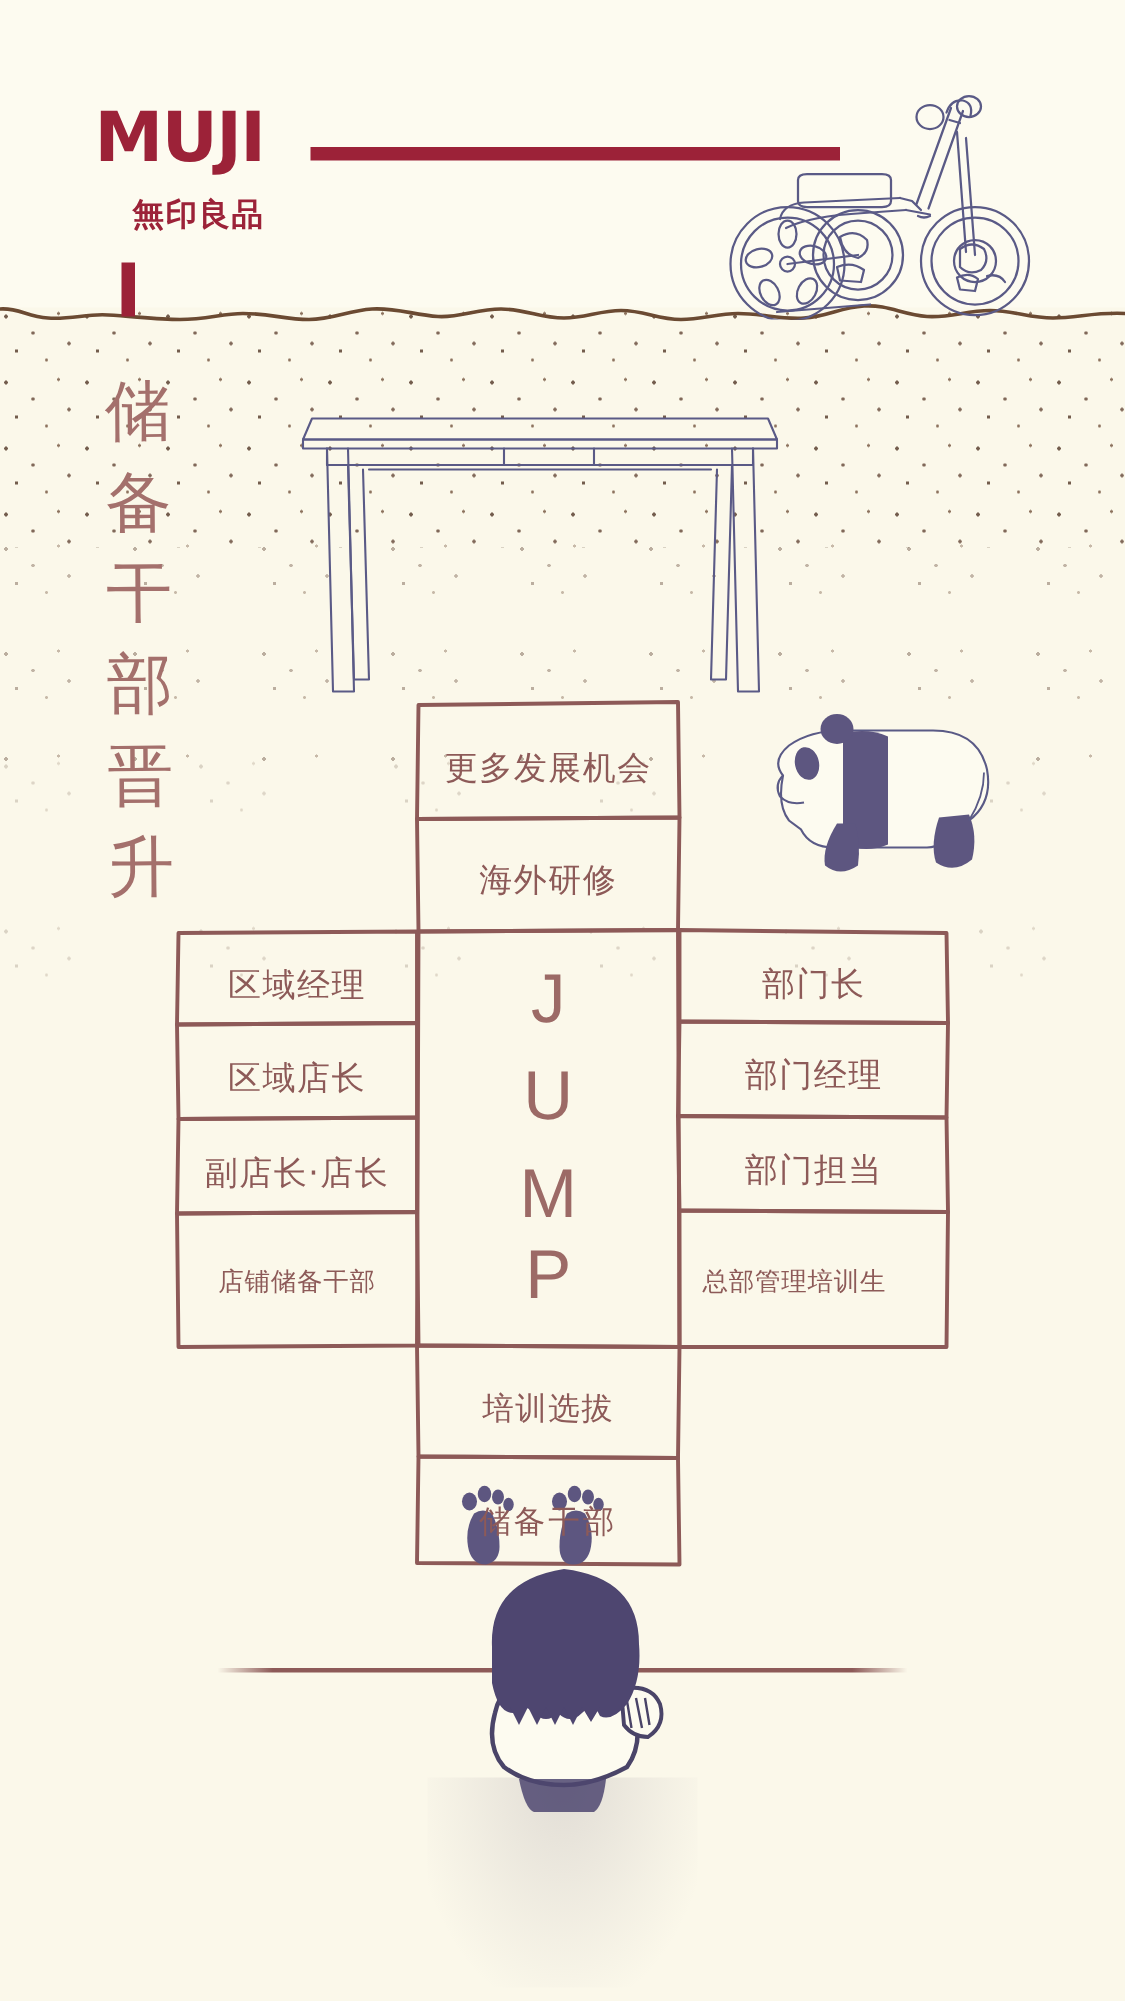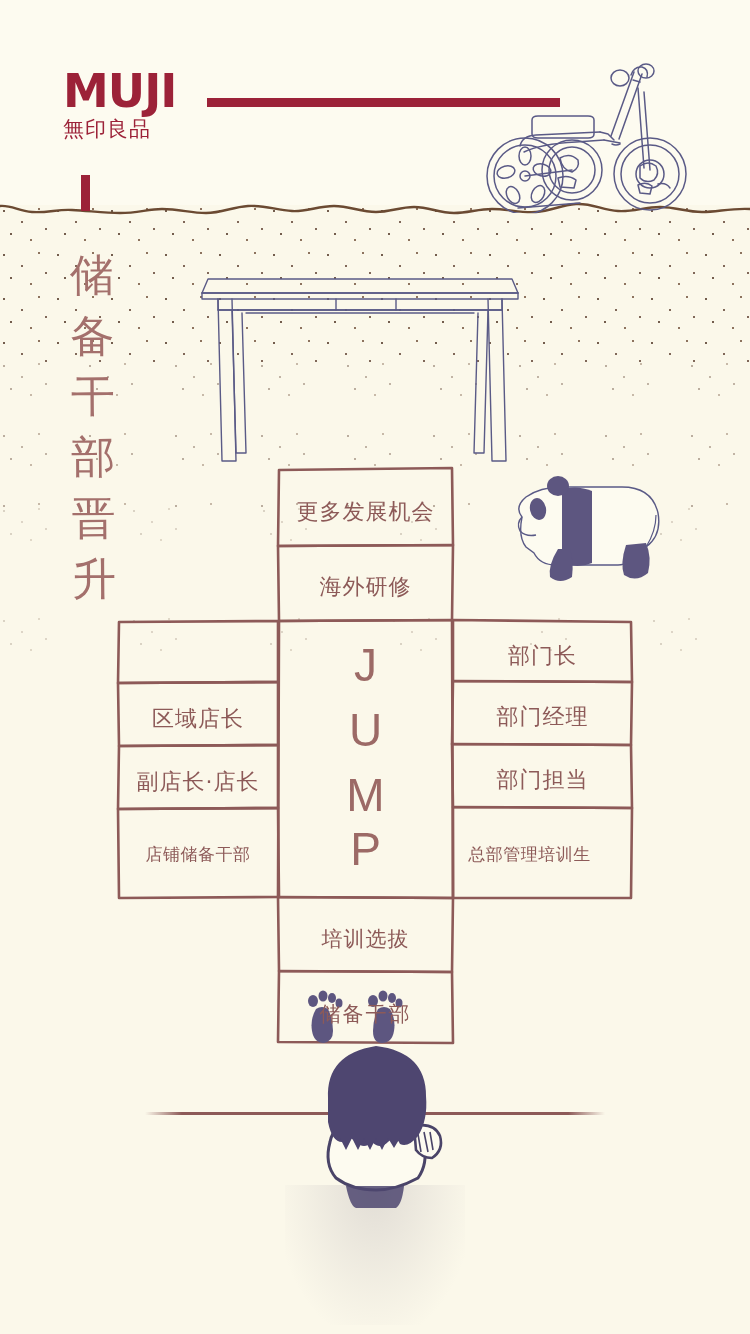--- a/index.html
+++ b/index.html
@@ -48,27 +48,28 @@
     position:absolute;left:0;top:200px;width:750px;height:22px;
   }
 
   
   .muji-logo{
     position:absolute;left:63px;top:68px;
     color:#9c2238;
     font-weight:bold;
     letter-spacing:.01em;
     line-height:1;
+    text-align:right;
   }
   .muji-latin{
     font-size:46px;font-weight:bold;letter-spacing:-1px;
     font-family:"DejaVu Sans","Liberation Sans",sans-serif;
   }
   .muji-cjk{
-    font-size:21px;font-weight:normal;letter-spacing:1px;margin-top:5px;
+    font-size:21px;font-weight:bold;letter-spacing:1px;margin-top:19px;
   }
   .header-rule{
     position:absolute;left:207px;top:98px;width:353px;height:9px;
     background:#9c2238;
   }
   .title-tick{
     position:absolute;left:81px;top:175px;width:9px;height:36px;
     background:#9c2238;
   }
   .vtitle{
@@ -273,20 +274,21 @@
   </svg>
 
   <div class="box-label" style="left:278px;top:497px;width:175px">更多发展机会</div>
   <div class="box-label" style="left:278px;top:572px;width:175px">海外研修</div>
 
   <div class="jump-letter" style="left:278px;top:638px">J</div>
   <div class="jump-letter" style="left:278px;top:703px">U</div>
   <div class="jump-letter" style="left:278px;top:768px">M</div>
   <div class="jump-letter" style="left:278px;top:822px">P</div>
 
+  <div class="box-label" style="left:118px;top:642px;width:160px">区域经理</div>
   <div class="box-label" style="left:118px;top:704px;width:160px">区域店长</div>
   <div class="box-label" style="left:118px;top:767px;width:160px">副店长·店长</div>
   <div class="box-label small" style="left:118px;top:843px;width:160px">店铺储备干部</div>
 
   <div class="box-label" style="left:453px;top:641px;width:179px">部门长</div>
   <div class="box-label" style="left:453px;top:765px;width:179px">部门担当</div>
   <div class="box-label" style="left:453px;top:702px;width:179px">部门经理</div>
   <div class="box-label small" style="left:453px;top:843px;width:153px">总部管理培训生</div>
 
   <div class="box-label" style="left:278px;top:925px;width:175px;font-size:21px">培训选拔</div>

